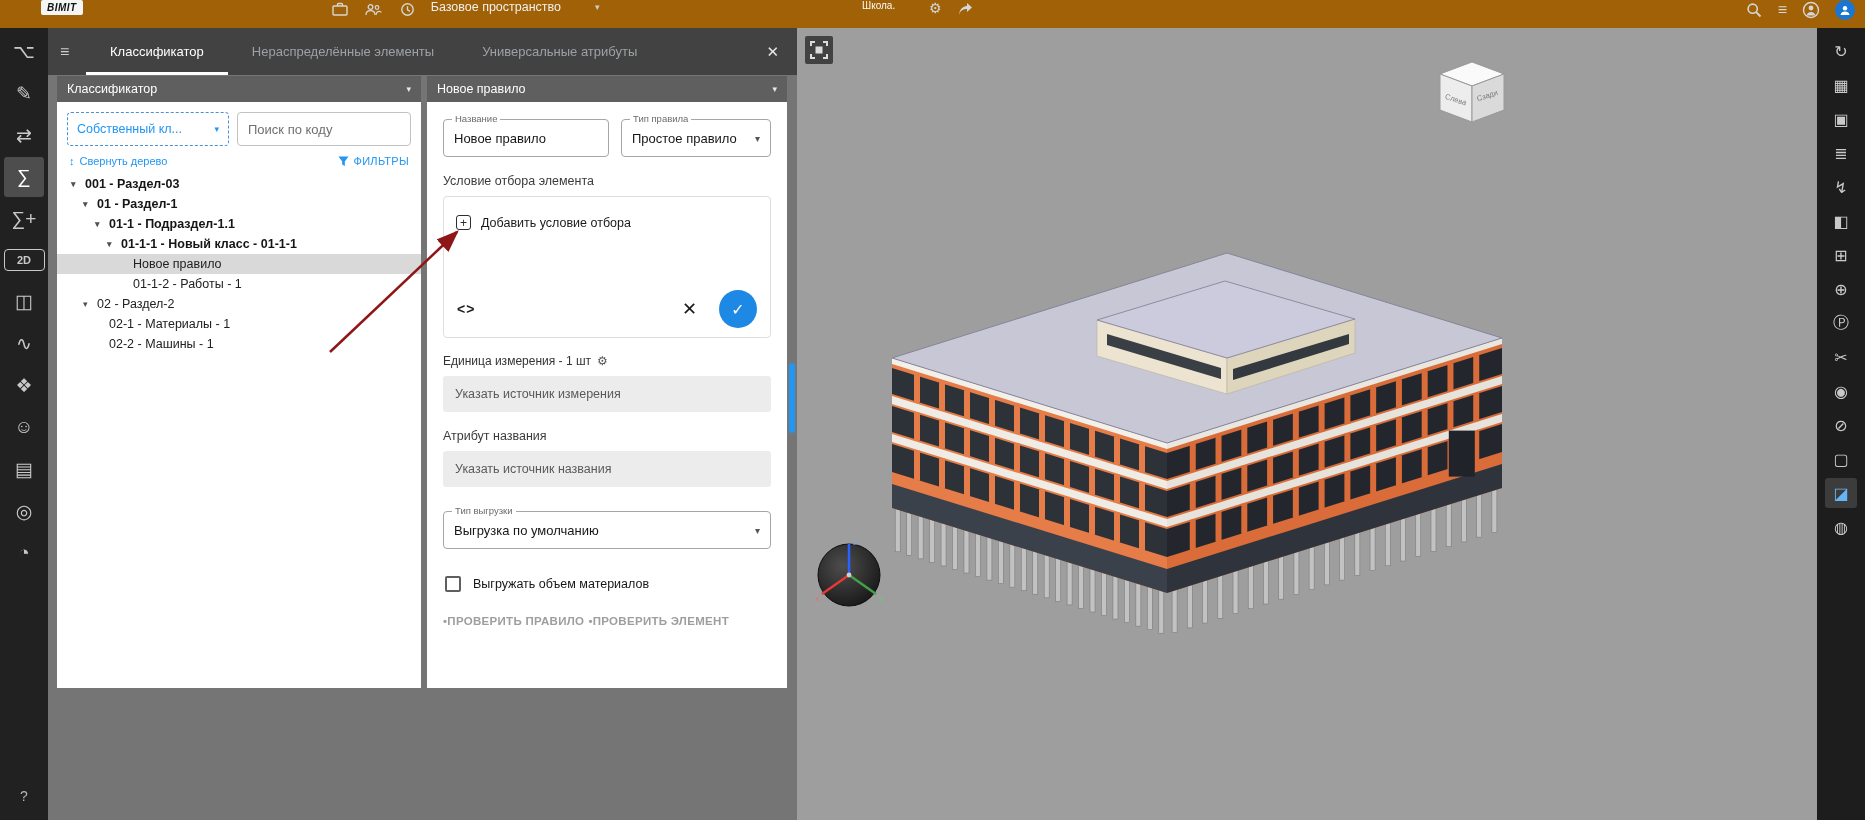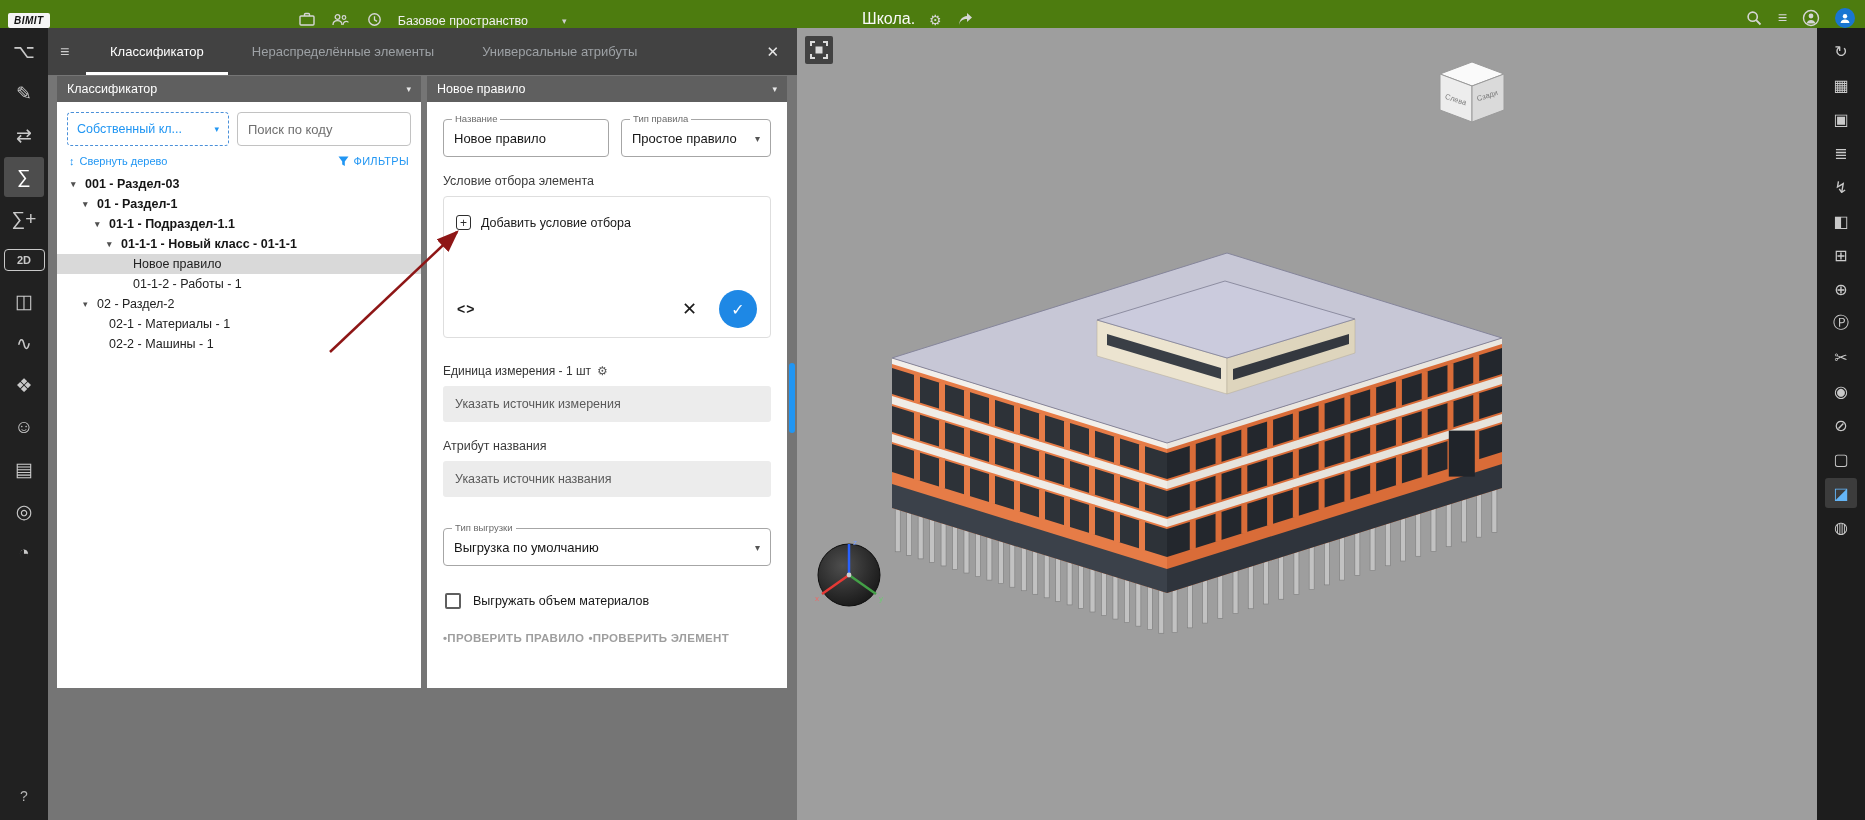--- a/index.html
+++ b/index.html
@@ -1,28 +1,28 @@
 <!DOCTYPE html>
 <html><head>
 <meta charset="utf-8">
 <style>
   * { box-sizing: border-box; margin: 0; padding: 0; }
   html,body { width:1865px; height:820px; overflow:hidden; background:#757575;
               font-family:"Liberation Sans", sans-serif; position:relative; }
 
   
-  .topbar { position:absolute; top:0; left:0; width:1865px; height:28px; background:#4d7c0f;
-            display:flex; align-items:flex-end; color:#dcdcdc; z-index:20; }
+  .topbar { position:absolute; top:0; left:0; width:1865px; height:28px; background:#a16207;
+            display:flex; align-items:flex-start; color:#dcdcdc; z-index:20;padding-left:33px; }
   .logo { margin-left:8px; background:#f5f5f5; color:#111; font-weight:bold; font-size:10px;
           letter-spacing:.5px; padding:2px 6px; border-radius:2px; font-style:italic; }
   .tb-group { display:flex; align-items:center; gap:16px; margin-left:248px; }
   .tb-ic { width:18px; height:18px; display:flex; align-items:center; justify-content:center; cursor:pointer; }
   .ws { display:flex; align-items:center; gap:8px; margin-left:14px; font-size:12.5px; color:#f0f0f0; cursor:pointer; }
   .ws .caret { font-size:9px; color:#cfcfcf; margin-left:26px; }
-  .title { position:absolute; left:862px; font-size:16px; color:#fafafa; }
+  .title { position:absolute; left:862px; font-size:10px; color:#fafafa; }
   .tb-gear { position:absolute; left:929px; font-size:14px; color:#d6d6d6; cursor:pointer; }
   .tb-share { position:absolute; left:956px; cursor:pointer; }
   .tb-right { position:absolute; right:10px; display:flex; align-items:center; gap:15px; }
   .menu-gl { font-size:16px; color:#d6d6d6; cursor:pointer; }
   .profile-tile { width:20px; height:20px; border-radius:50%; background:#1976d2; display:flex;
                   align-items:center; justify-content:center; cursor:pointer; }
 
   
   .left-rail { position:absolute; left:0; top:28px; width:48px; height:792px; background:#212121;
                display:flex; flex-direction:column; align-items:center; padding-top:2px; z-index:15; }
@@ -90,26 +90,26 @@
   .cond-box { position:relative; border:1px solid #dedede; border-radius:4px; height:142px; }
   .add-cond { display:inline-flex; align-items:center; gap:10px; margin:18px 0 0 12px;
               font-size:12.5px; color:#191919; cursor:pointer; }
   .plus-box { width:15px; height:15px; border:1.5px solid #2e2e2e; border-radius:3px; color:#2e2e2e;
               display:flex; align-items:center; justify-content:center; font-size:12px; line-height:1; }
   .cond-actions { position:absolute; left:13px; right:13px; bottom:9px; display:flex; align-items:center; }
   .code-btn { font-size:14px; font-weight:bold; color:#1b1b1b; letter-spacing:1px; cursor:pointer; }
   .x-btn { margin-left:auto; margin-right:22px; font-size:18px; color:#1b1b1b; cursor:pointer; }
   .ok-btn { width:38px; height:38px; border-radius:50%; background:#1e88e5; color:#fff; font-size:16px;
             display:flex; align-items:center; justify-content:center; cursor:pointer; }
-  .unit-row { margin-top:26px; display:flex; align-items:flex-end; gap:6px; font-size:12px; color:#333; }
+  .unit-row { margin-top:16px; display:flex; align-items:flex-end; gap:6px; font-size:12px; color:#333; }
   .unit-row .gear { font-size:12px; color:#555; cursor:pointer; }
   .filled { margin-top:8px; height:36px; background:#ececec; border-radius:3px; display:flex;
             align-items:center; padding:0 12px; font-size:12.5px; color:#5a5a5a; cursor:text; }
   .attr-label { margin-top:17px; font-size:12.5px; color:#3b3b3b; }
-  .fld-export { margin-top:31px;justify-content:space-between; }
+  .fld-export { margin-top:24px;justify-content:space-between; }
   .chk-row { margin-top:27px; display:flex; align-items:center; gap:12px; padding-left:2px; }
   .cbox { width:16px; height:16px; border:2px solid #5f5f5f; border-radius:2px; cursor:pointer; flex:0 0 16px; }
   .chk-label { font-size:12.5px; color:#161616; }
   .links-row { margin-top:23px; display:flex; gap:4px; color:#9e9e9e; font-size:11.5px;
                font-weight:bold; letter-spacing:.3px; }
   .links-row span { cursor:pointer; }
 
   .scroll-thumb { position:absolute; left:789px; top:363px; width:6px; height:70px;
                   background:#2196f3; border-radius:3px; z-index:12; cursor:grab; }
 

